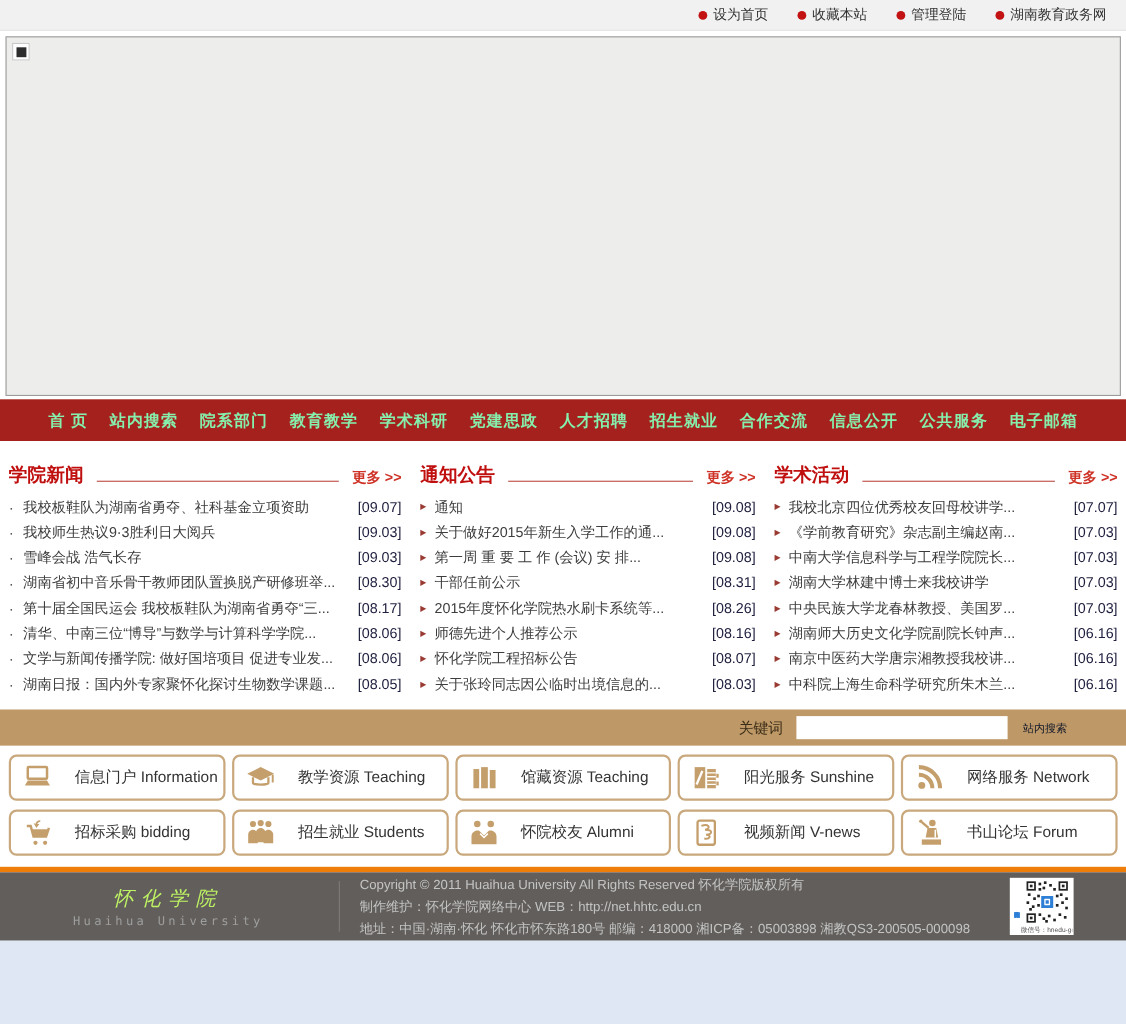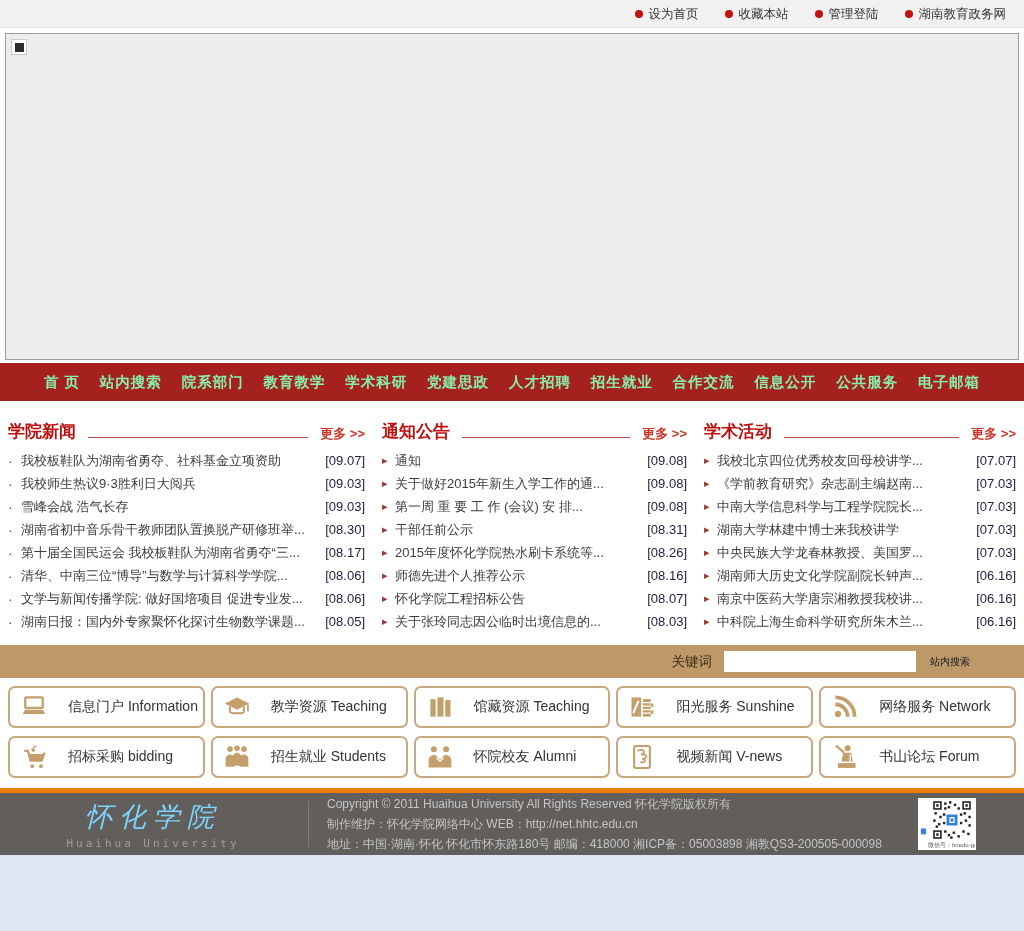--- a/index.html
+++ b/index.html
@@ -65,21 +65,21 @@
   .quick-icon { width:28px; height:28px; flex:0 0 28px; display:flex; align-items:center; }
   .quick-icon svg { width:28px; height:28px; }
   .quick-label { font-size:14px; color:#333; white-space:nowrap; }
 
   
   .orange-strip { height:5px; background:var(--accent-orange,#EE7D09); }
   .footer { height:62px; background:var(--footer-gray,#615E5B);
     display:flex; align-items:center; position:relative; }
   .footer-logo { width:230px; margin-left:38px; text-align:center; }
   .logo-cn { font-family:"DejaVu Serif","Liberation Serif",serif; font-style:italic;
-    font-size:27px; color:#7dd3fc; letter-spacing:7px; }
+    font-size:18px; color:#bef264; letter-spacing:7px; }
   .logo-en { font-family:"DejaVu Sans Mono","Liberation Mono",monospace;
     font-size:11px; color:#9E9E9E; letter-spacing:3px; margin-top:2px; }
   .footer-divider { width:1px; height:46px; background:#7E7B78; margin:0 18px 0 40px; }
   .footer-text { font-size:12px; color:#C4C4C4; line-height:20px; }
   .footer-qr { position:absolute; right:48px; top:5px; width:58px; height:52px; background:#fff;
     display:grid; grid-template-columns:9px 1fr; grid-template-rows:1fr 8px; padding:1px; }
   .qr-side { writing-mode:vertical-rl; font-size:5.5px; color:#2E7FD6; grid-row:1 / 3;
     line-height:9px; text-align:center; }
   .qr-box { display:flex; align-items:center; justify-content:center; }
   .qr-caption { font-size:6px; color:#555; text-align:center; white-space:nowrap; overflow:hidden; }

